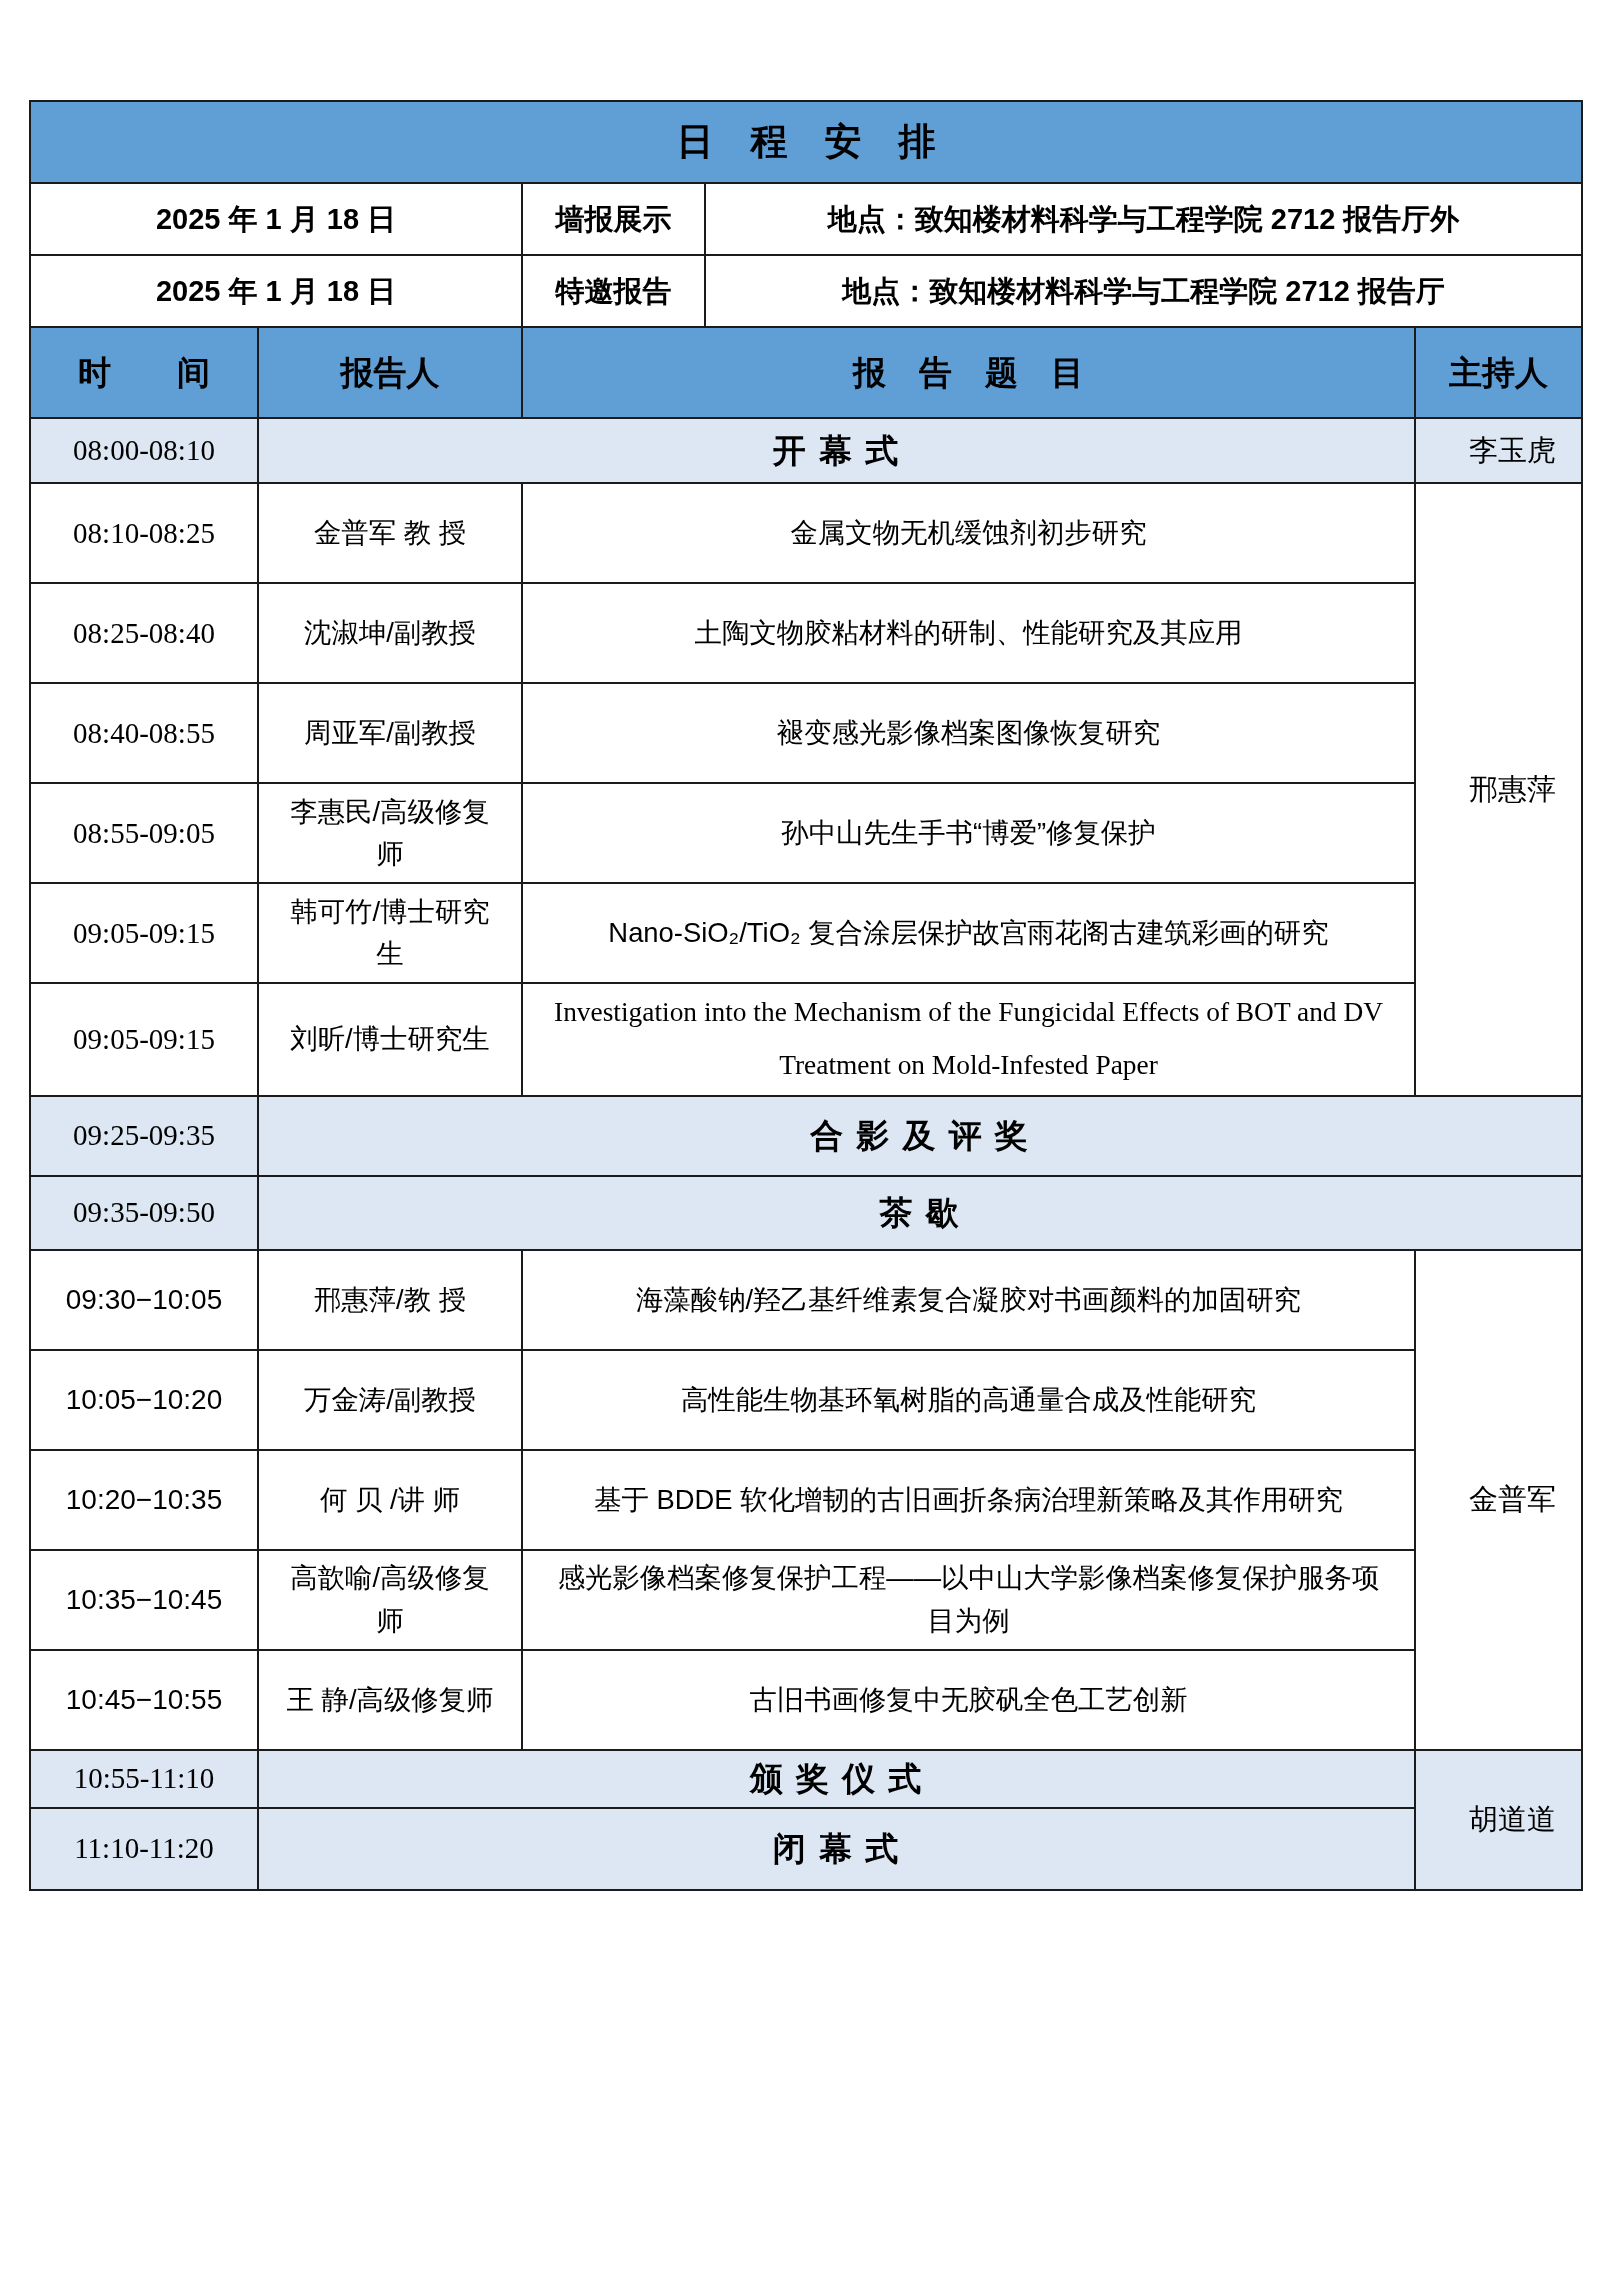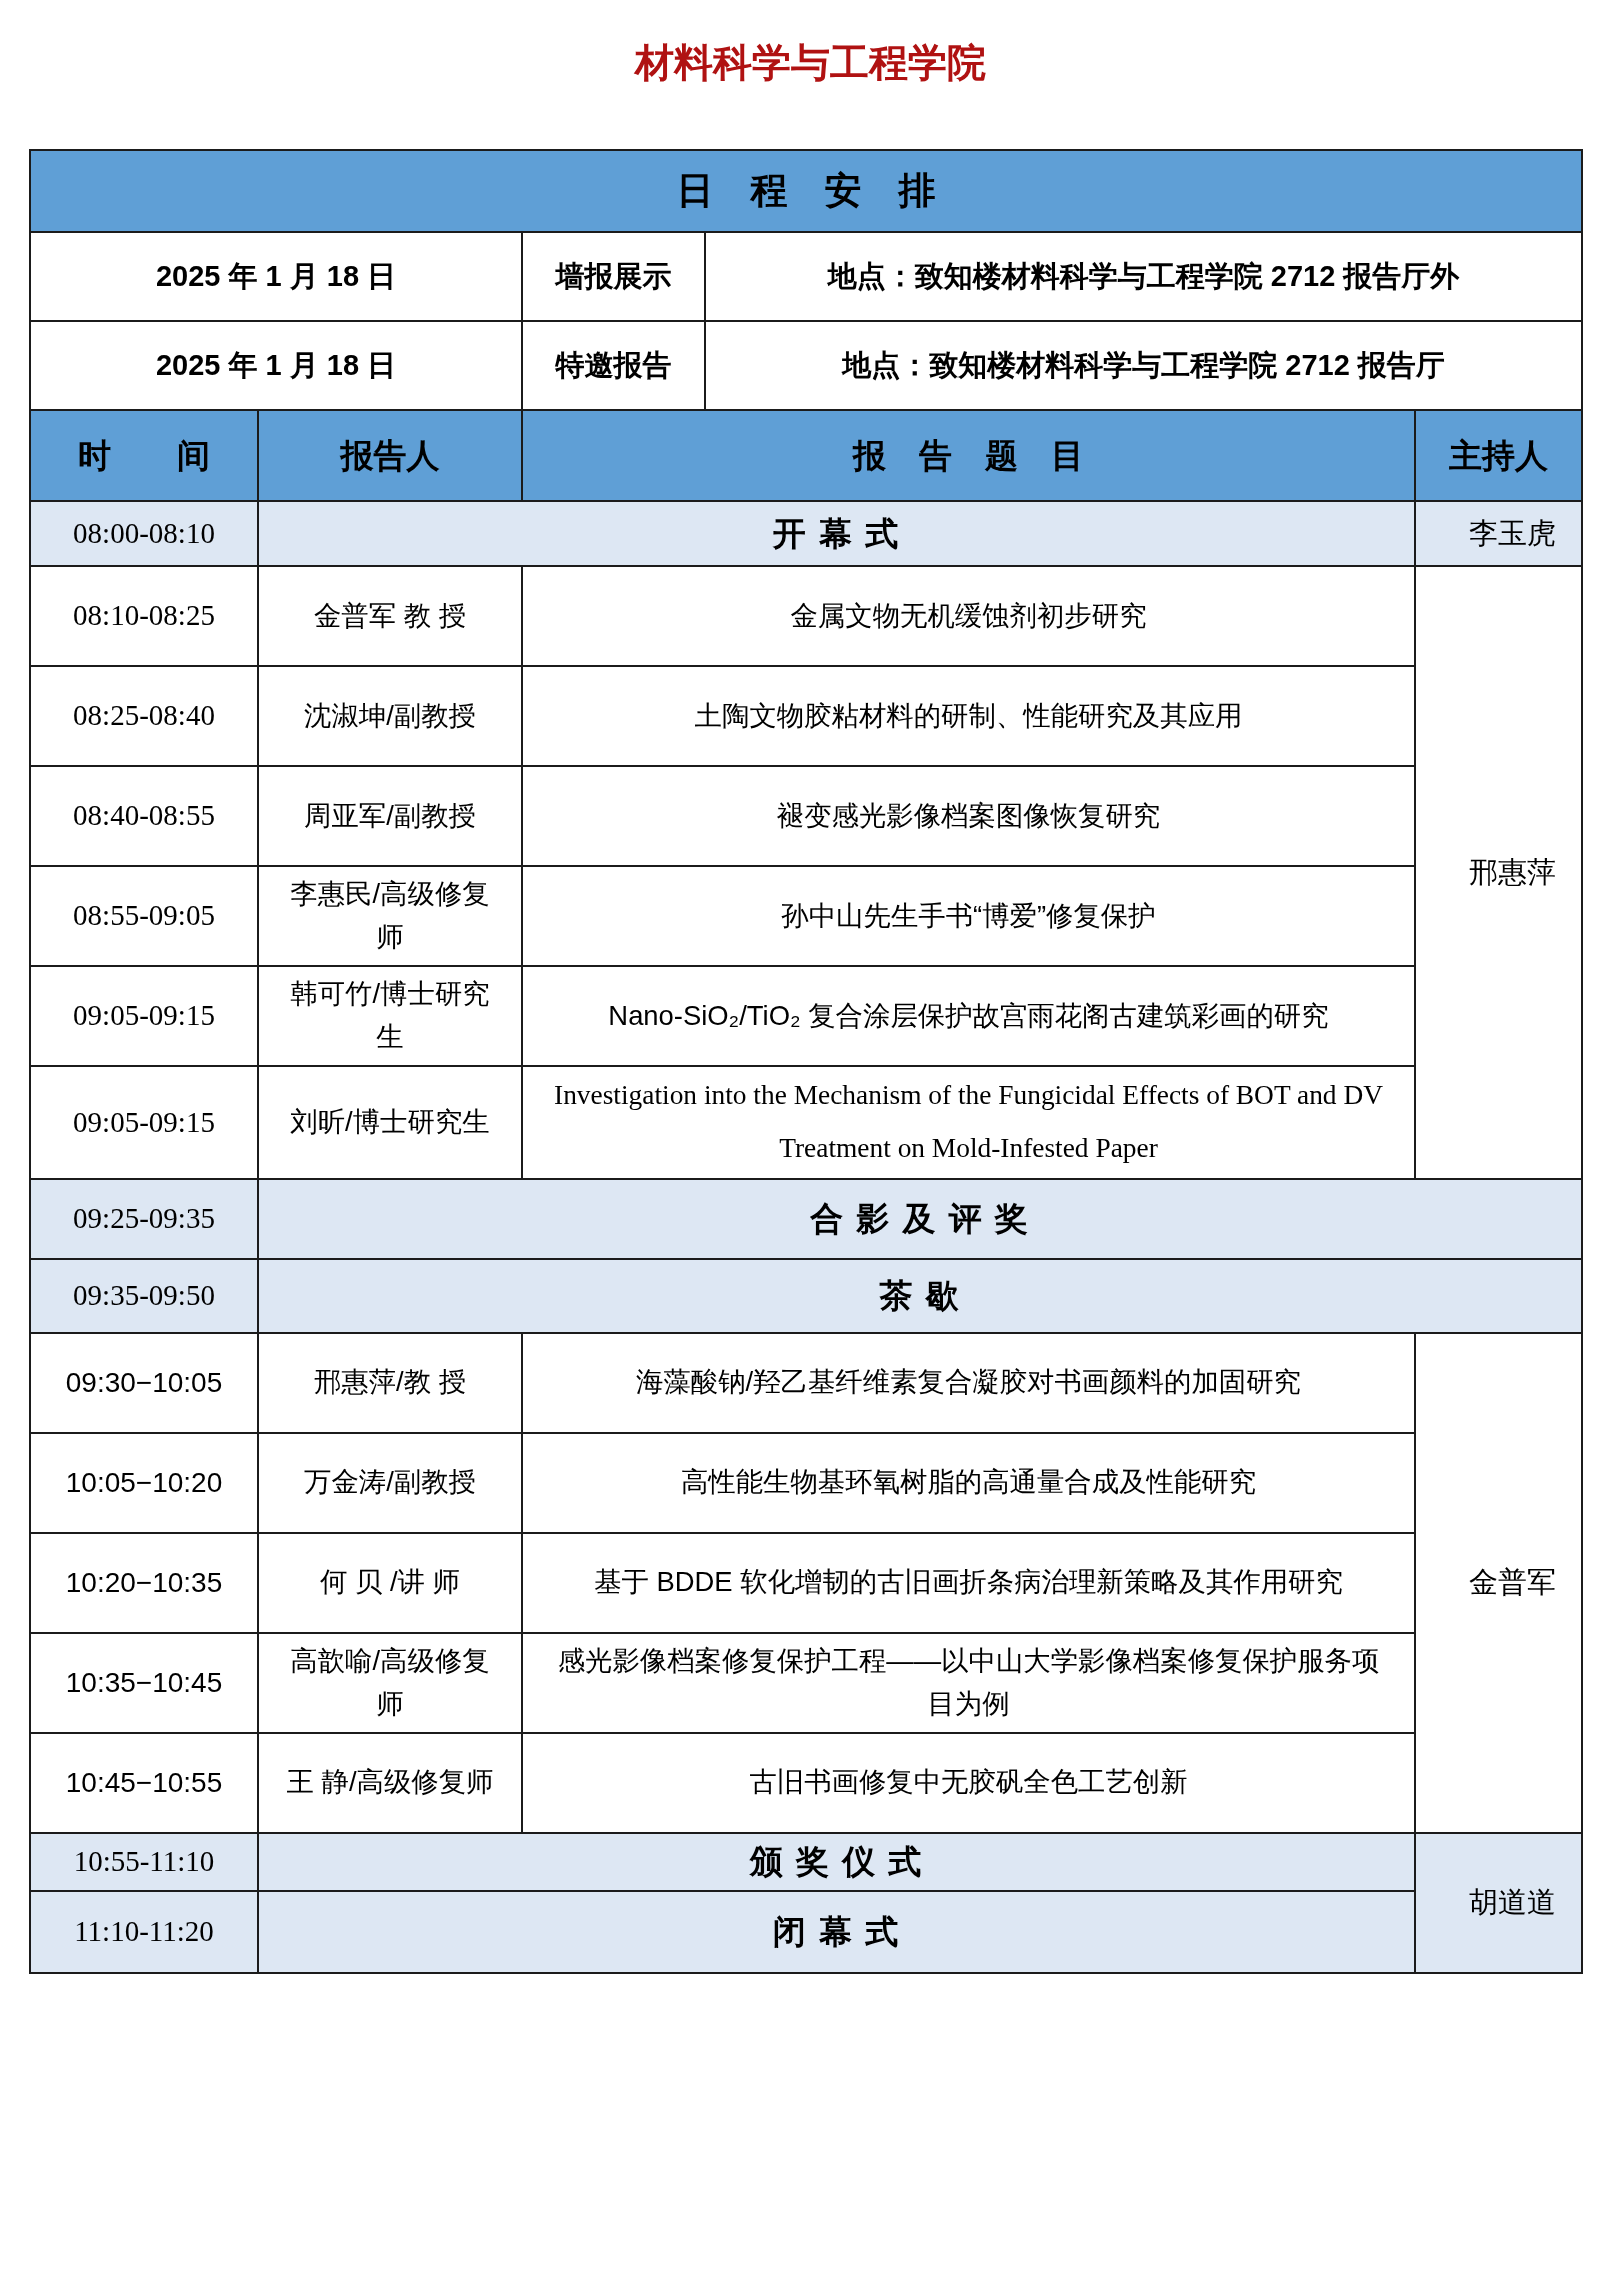--- a/index.html
+++ b/index.html
@@ -17,21 +17,21 @@
     width:1552px; margin:61px 0 0 29px;
     border:2.9px solid #1b1b1b;
   }
   td{
     border:2px solid #1b1b1b; text-align:center; vertical-align:middle;
     padding:2px 25px; box-sizing:border-box; overflow:hidden;
     font-size:27.4px; line-height:1.55;
   }
   
   .r-banner td{ height:82px; }
-  .r-info td{ height:89px; }
+  .r-info td{ height:72px; }
   .r-cols td{ height:91px; }
   .r-open td{ height:65px; }
   .r-talk td{ height:100px; }
   .r-sess1 td{ height:80px; }
   .r-sess2 td{ height:74px; }
   .r-award td{ height:58px;margin-left:16px; }
   .r-close td{ height:82px; }
   
   .blue{ background:#5f9fd6; }
   .r-banner td{ font-size:37px; font-weight:bold; }
@@ -46,21 +46,20 @@
   .time.sans{ font-family:"Liberation Sans","DejaVu Sans",sans-serif; font-size:28px; }
   .host{ font-size:29px;text-align:right; }
   .en{ font-family:"Liberation Serif","DejaVu Serif",serif; line-height:1.95; font-size:27.4px; }
   .thick-b{ border-bottom-width:3.9px; }
   .thick-t{ border-top-width:3.9px; }
 </style>
 </head>
 <body>
 
 <div class="titles">
-  <div class="doc-title">材料科学与工程学院</div>
 </div>
 
 <table class="schedule">
   <colgroup>
     <col style="width:228px">
       <col style="width:264px">
       <col style="width:183px">
       <col style="width:710px">
       <col style="width:167px">
   </colgroup>

